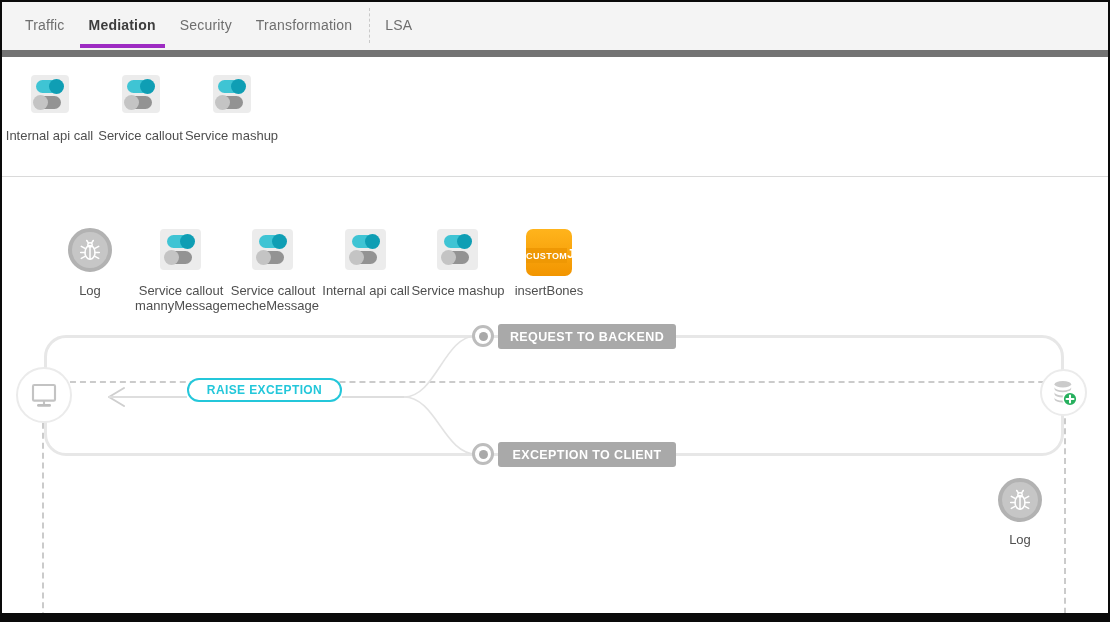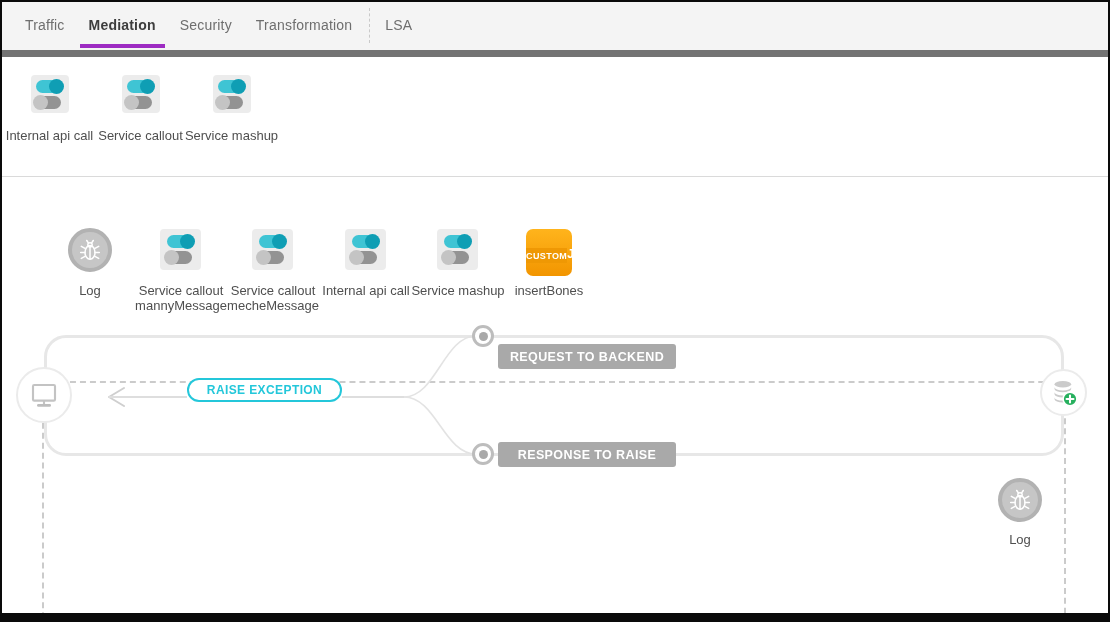--- a/index.html
+++ b/index.html
@@ -222,22 +222,22 @@
     <path d="M304 67 C336 67 344 124 376 124 L383 124" stroke="#e3e3e3" stroke-width="1.6" fill="none"></path>
   </svg>
 
   <div class="donut" style="left:472px; top:325px;">
       <div class="dot"></div>
     </div>
   <div class="donut" style="left:472px; top:443px;">
       <div class="dot"></div>
     </div>
 
-  <div class="flow-label" style="left:498px; top:324px;margin-top:20px;">REQUEST TO BACKEND</div>
-  <div class="flow-label" style="left:498px; top:442px;">RESPONSE TO RAISE</div>
+  <div class="flow-label" style="left:498px; top:324px;">REQUEST TO BACKEND</div>
+  <div class="flow-label" style="left:498px; top:442px;">EXCEPTION TO CLIENT</div>
   <div class="exc-label">RAISE EXCEPTION</div>
 
   <div class="endpoint client">
     <svg width="30" height="28" viewBox="0 0 24 22">
       <rect x="3.2" y="3" width="17.6" height="12.5" rx="1" fill="none" stroke="#c3c3c3" stroke-width="1.7"></rect>
       <path d="M12 15.5 V18.5" stroke="#c3c3c3" stroke-width="1.7"></path>
       <path d="M7.5 19.3 H16.5" stroke="#bdbdbd" stroke-width="2.2" stroke-linecap="round"></path>
     </svg>
   </div>
 

